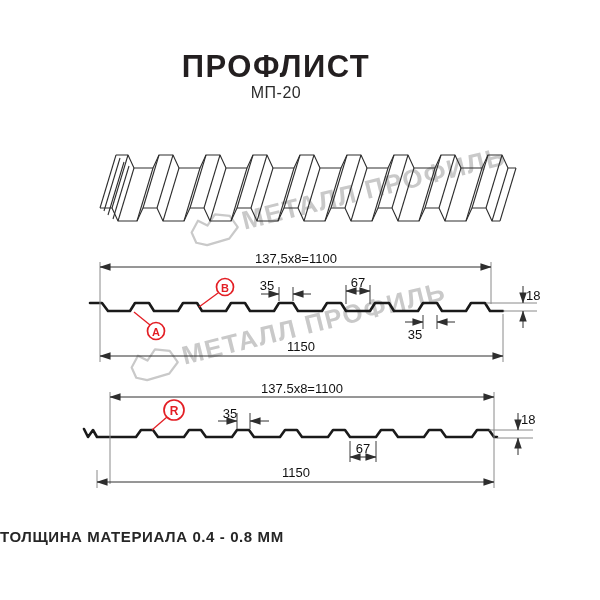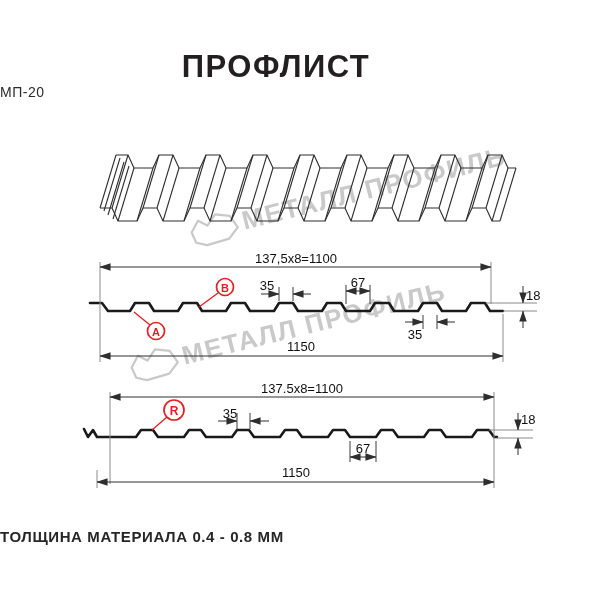--- a/index.html
+++ b/index.html
@@ -1,21 +1,21 @@
 <!DOCTYPE html>
 <html style="--red: #e31e24; --line: #1a1a1a; --dimc: #2e2e2e; --ext: #8a8a8a; --wm: #c9c9c9;"><head>
 <meta charset="utf-8">
 <style>
   html,body{margin:0;padding:0;background:#fff;}
   .page{position:relative;width:552px;height:600px;background:#fff;overflow:hidden;
         font-family:"Liberation Sans",sans-serif;}
   .title{position:absolute;top:49px;left:0;width:100%;text-align:center;margin:0;
          font-size:31px;font-weight:bold;letter-spacing:1.5px;color:#231f20;}
-  .subtitle{position:absolute;top:84px;left:0;width:100%;
-         font-size:14px;letter-spacing:.5px;color:#2b2b2b;}
+  .subtitle{position:absolute;top:84px;left:0;width:100%;text-align:center;
+         font-size:16px;letter-spacing:.5px;color:#2b2b2b;}
   .footnote{position:absolute;top:528px;left:0;width:100%;
          font-size:15px;font-weight:bold;letter-spacing:.6px;color:#262626;}
   svg.drawing{position:absolute;left:0;top:0;}
   .profile{fill:none;stroke:var(--line,#1a1a1a);stroke-width:2.6;stroke-linejoin:round;stroke-linecap:round;}
   .p3d{fill:none;stroke:#2e2e2e;stroke-width:1.1;stroke-linejoin:round;}
   #p3d-conn line{stroke:#2e2e2e;stroke-width:1.1;}
   .ext{stroke:var(--ext,#8a8a8a);stroke-width:1;}
   .tick{stroke:#3c3c3c;stroke-width:1;}
   .dim{stroke:var(--dimc,#2e2e2e);stroke-width:1;}
   .dtxt{font-size:13px;fill:#111;font-family:"Liberation Sans",sans-serif;}

